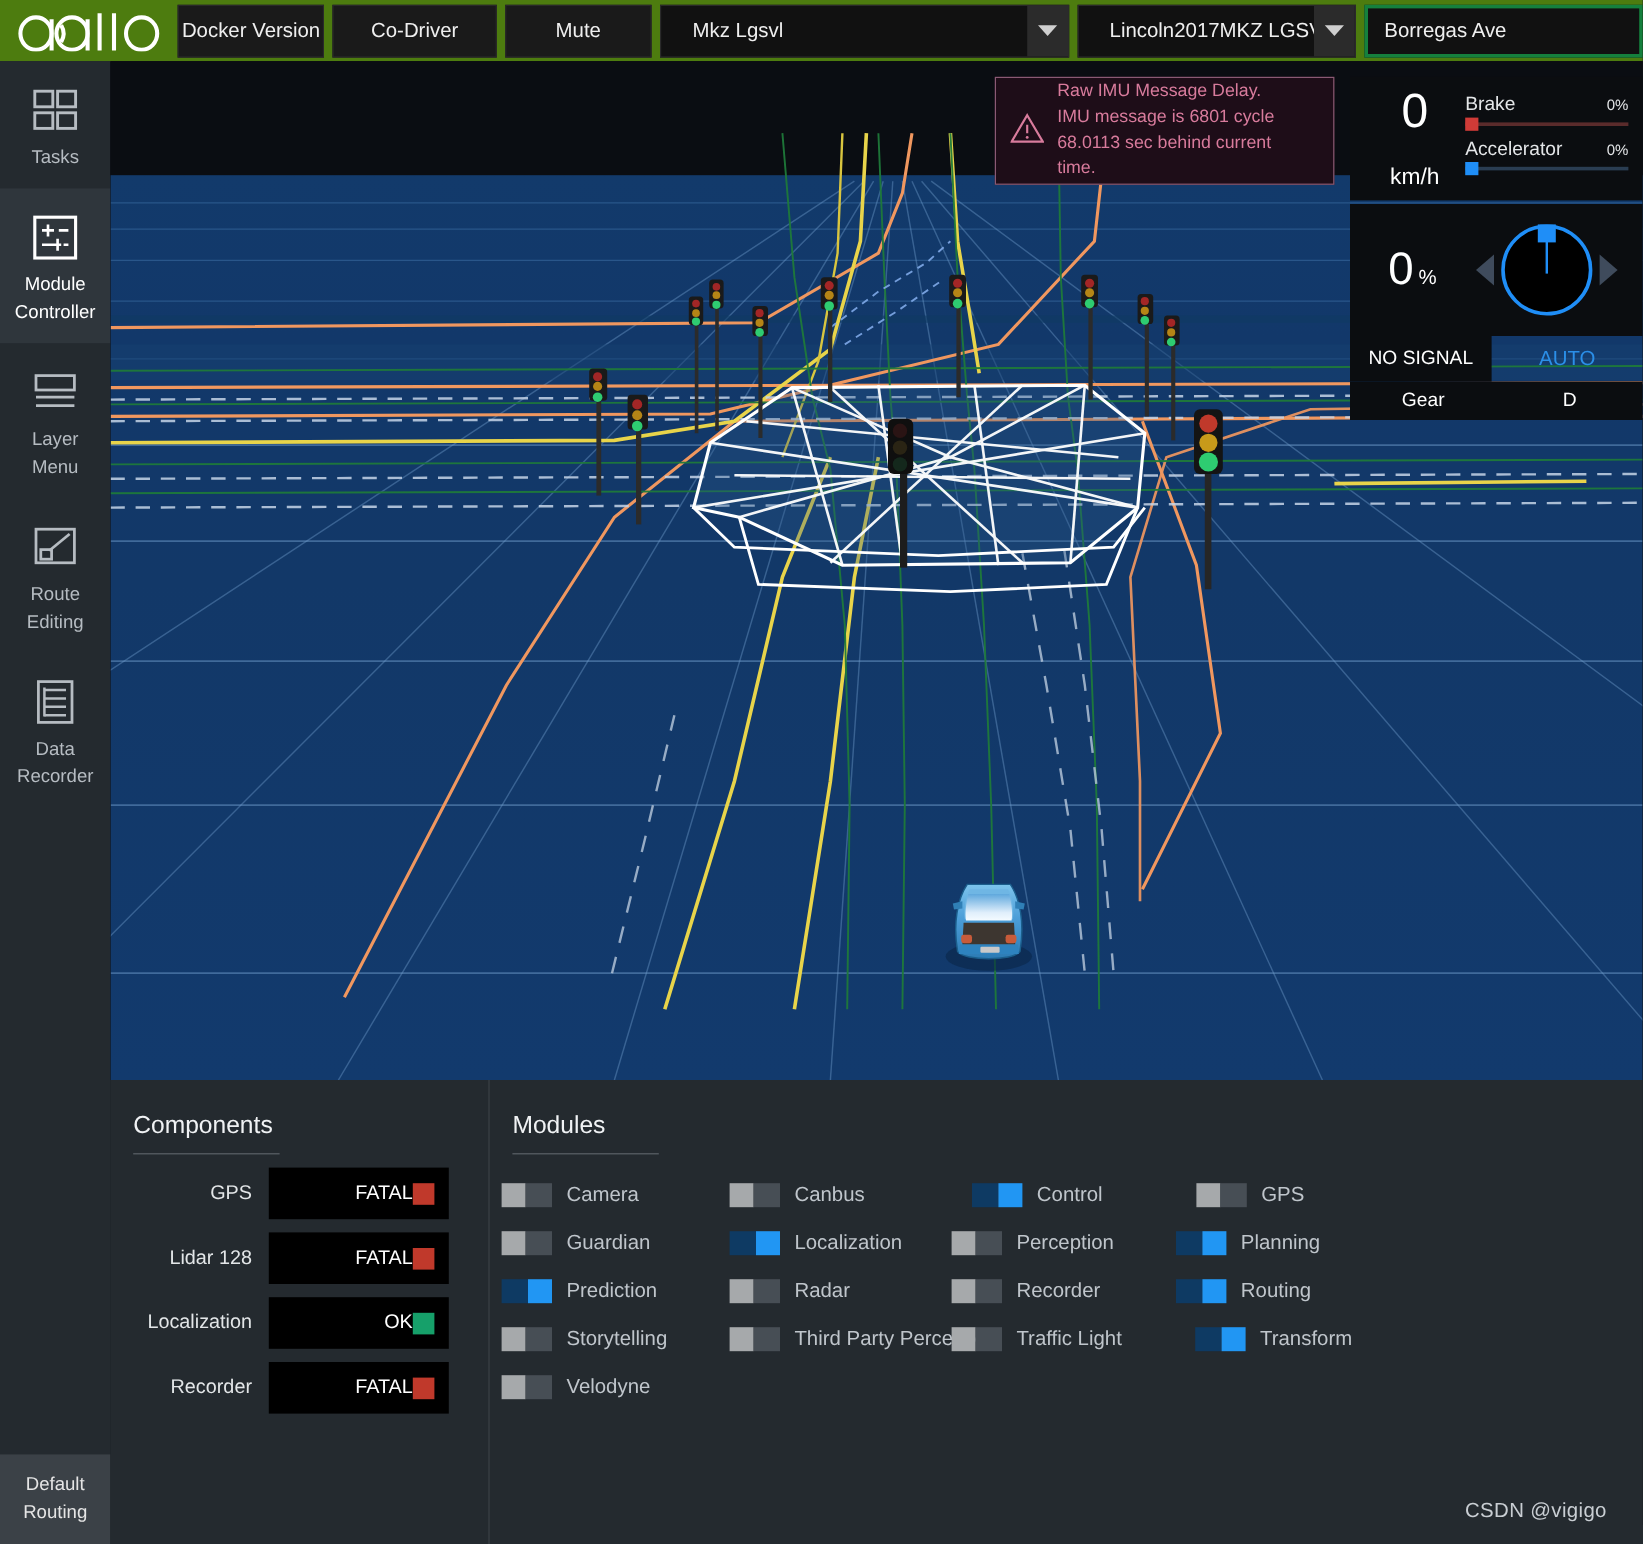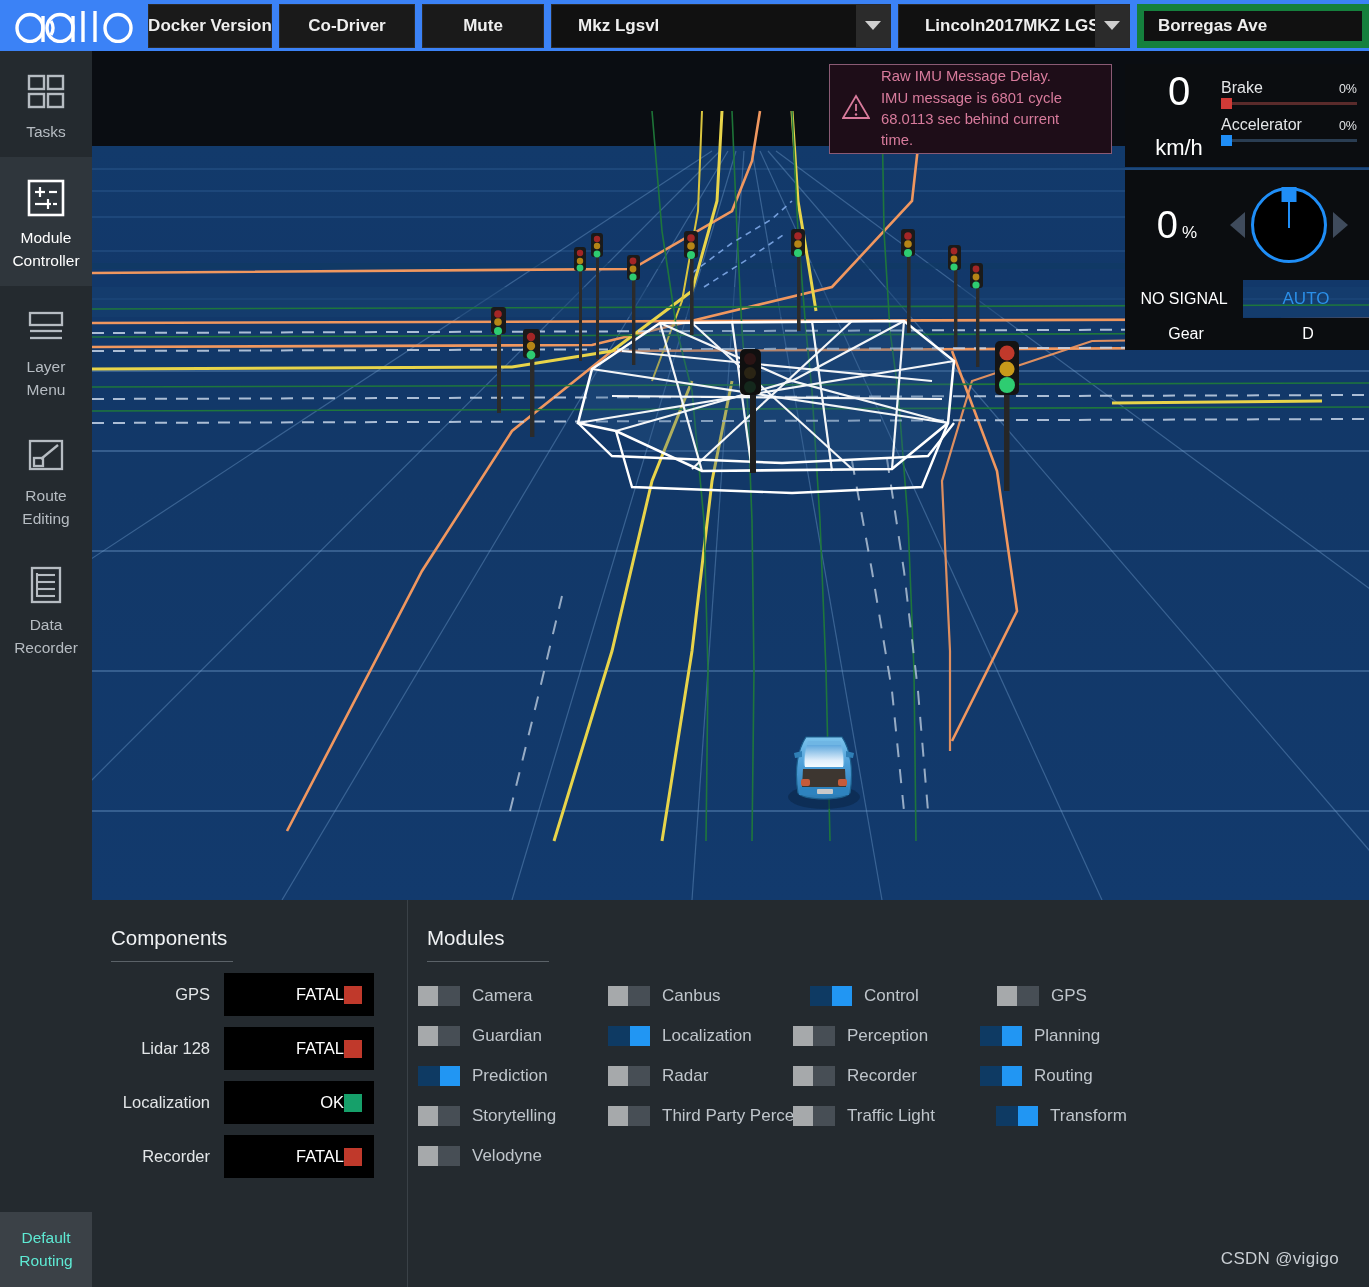--- a/index.html
+++ b/index.html
@@ -7,21 +7,21 @@
     width: 1369px; height: 1287px;
     background: #1c2125;
     font-family: "Liberation Sans", sans-serif;
     overflow: hidden;
   }
   #app { position: relative; width: 1369px; height: 1287px; background: #1c2125; }
 
   
   .header {
     position: absolute; top: 0; left: 0; width: 1369px; height: 51px;
-    background: #3b82f6; display: flex; align-items: center; font-weight: bold;
+    background: #4d7c0f; display: flex; align-items: center;
   }
   .logo {
     width: 148px; height: 51px; display: flex; align-items: center;
     justify-content: center; flex: 0 0 148px;
   }
   .logo svg { display: block; }
   .hdr-btn {
     height: 44px; background: #1a1a1a; border: 1px solid #2a2a2a;
     color: #efefef; font-size: 17px; display: flex; align-items: center;
     justify-content: center; margin-right: 7px; cursor: pointer;
@@ -44,42 +44,42 @@
     align-items: center; justify-content: center; flex: 0 0 34px;
   }
   .hdr-select .arrow i {
     display: block; width: 0; height: 0;
     border-left: 8px solid transparent; border-right: 8px solid transparent;
     border-top: 9px solid #cfcfcf;
   }
   .sel-map { width: 345px; }
   .sel-vehicle { width: 232px; }
   .hdr-text-box {
-    height: 44px; background: #111; border: 7px solid #15803d;
+    height: 44px; background: #111; border: 3px solid #15803d;
     color: #efefef; font-size: 17px; display: flex; align-items: center;
     padding: 0 14px; width: 235px; white-space: nowrap;
   }
 
   
   .sidebar {
     position: absolute; top: 51px; left: 0; width: 92px; height: 1236px;
     background: #242a2f;
   }
   .side-item {
     width: 92px; padding: 18px 4px 14px; display: flex; flex-direction: column;
     align-items: center; cursor: pointer; color: #b6bcc2;
   }
   .side-item.active { background: #2f363c; color: #ffffff; }
   .side-item .ic { height: 46px; display: flex; align-items: center; justify-content: center; }
   .side-item .lbl {
     font-size: 15.5px; line-height: 1.45; text-align: center; margin-top: 6px;
   }
   .side-bottom {
     position: absolute; bottom: 0; left: 0; width: 92px; height: 75px;
-    background: #3b4147; color: #5eead4; font-size: 15.5px;
+    background: #3b4147; color: #e5e5e5; font-size: 15.5px;
     display: flex; flex-direction: column; align-items: center;
     justify-content: center; line-height: 1.45; cursor: pointer;
   }
 
   
   .viewport {
     position: absolute; top: 51px; left: 92px; width: 1277px; height: 849px;
     background: #0a0d12; overflow: hidden;
   }
   .sky { position: absolute; top: 0; left: 0; width: 1277px; height: 95px; background: #0a0d12; }
@@ -98,21 +98,21 @@
   }
   .warn .tri { flex: 0 0 28px; }
   .warn .txt { color: #d87b9c; font-size: 14.8px; line-height: 1.45; }
 
   
   .dash { position: absolute; right: 0; top: 13px; width: 244px; }
   .dash-card { background: #0b0d10; width: 244px; }
   .dash-speed { height: 103px; display: flex; align-items: center; padding: 0 12px; }
   .spd-left { width: 84px; text-align: center; color: #fff; }
   .spd-left .num { font-size: 40px; line-height: 1; font-weight: 300; }
-  .spd-left .unit { font-size: 22px; margin-top: 24px; display: block; }
+  .spd-left .unit { font-size: 19px; margin-top: 24px; display: block; }
   .spd-right { flex: 1 1 auto; }
   .meter-row { display: flex; justify-content: space-between; align-items: baseline; }
   .meter-row .nm { color: #e4e6e8; font-size: 16px; }
   .meter-row .pc { color: #e4e6e8; font-size: 12.5px; }
   .bar { height: 3px; margin: 5px 0 11px; position: relative; }
   .bar.brake { background: #5a2b2b; }
   .bar.acc { background: #2a3d52; }
   .bar .knob { position: absolute; left: 0; top: -4px; width: 11px; height: 11px; }
   .bar.brake .knob { background: #cf3b37; }
   .bar.acc .knob { background: #1f8ef7; }

